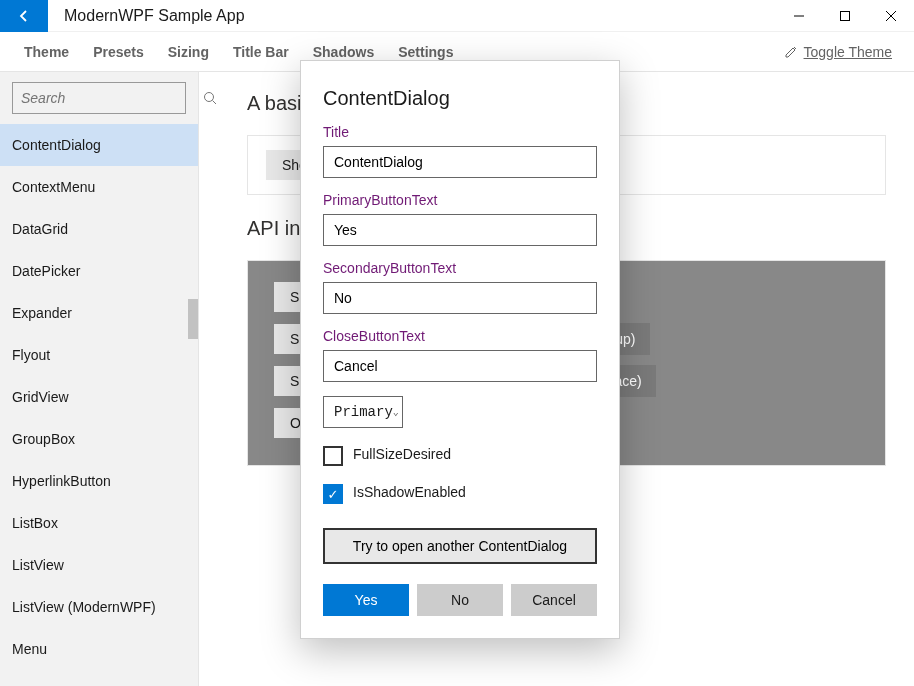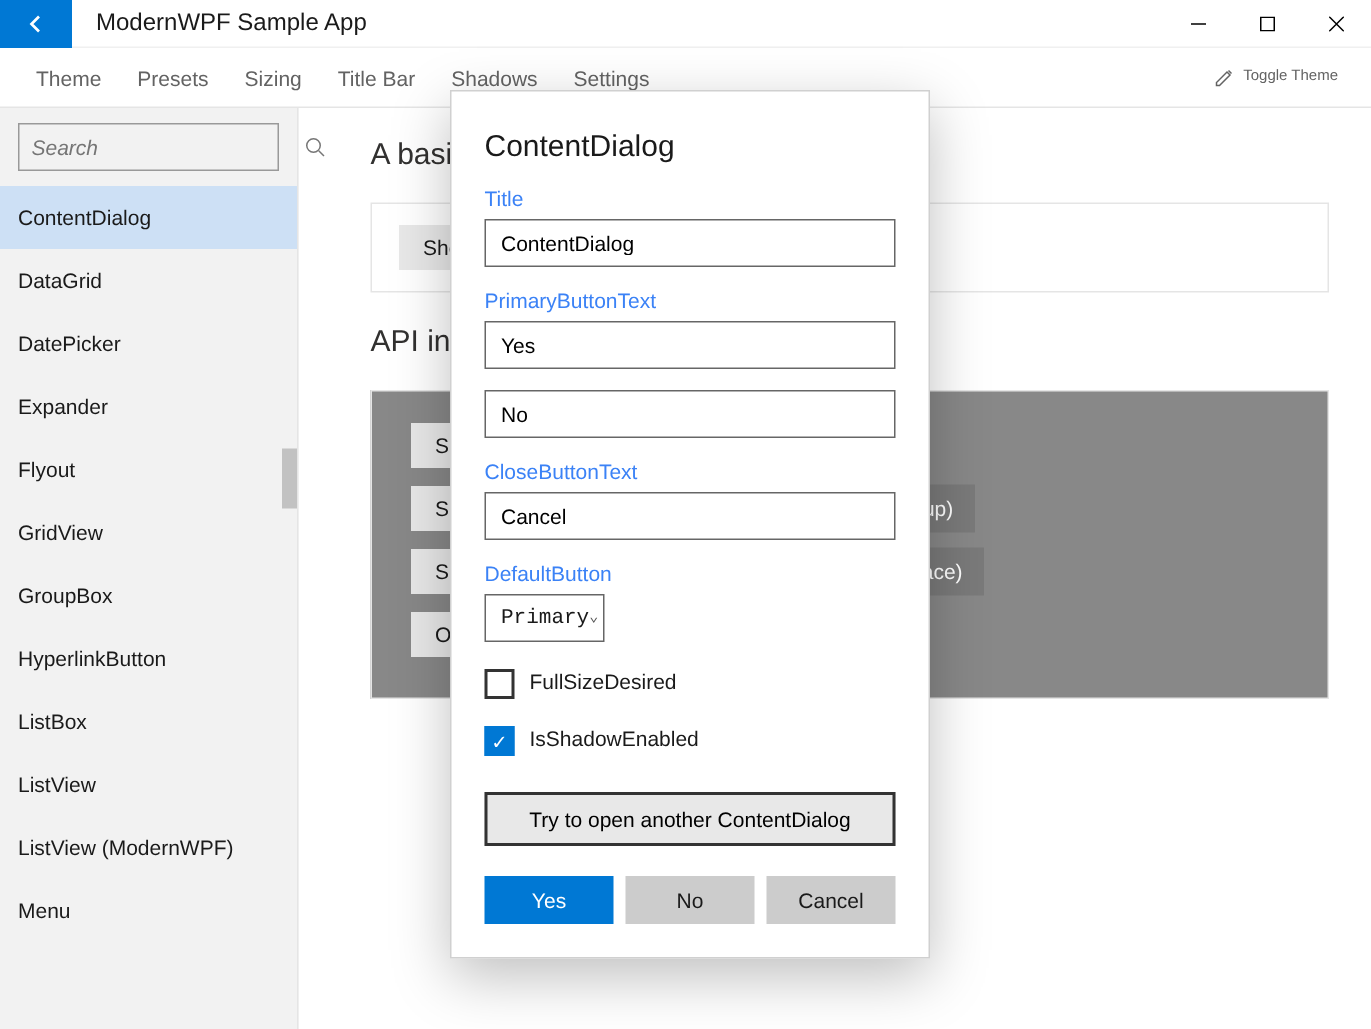--- a/index.html
+++ b/index.html
@@ -52,29 +52,31 @@
       height: 40px;
       display: flex;
       align-items: center;
       padding: 0 12px;
       border-bottom: 1px solid #e5e5e5;
     }
     .menu-item {
       padding: 6px 12px;
       font-size: 14px;
       color: #636363;
+      font-weight: bold;
     }
     .toggle-theme {
       margin-left: auto;
       display: flex;
-      align-items: flex-start;
+      align-items: center;
       gap: 6px;
       color: #636363;
-      font-size: 10px;
+      font-size: 14px;
       padding: 6px 10px;
+      text-decoration: underline;
     }
     
     .body-area {
       display: flex;
       height: calc(100% - 72px);
       gap: 20px;
     }
     .sidebar {
       width: 199px;
       background: #f2f2f2;
@@ -192,21 +194,21 @@
     }
     .dialog-title {
       font-size: 20px;
       font-weight: 400;
       margin-bottom: 14px;
       color: #1a1a1a;
     }
     .field-label {
       font-size: 14px;
       margin-bottom: 6px;
-      color: #3b82f6;
+      color: #701a75;
     }
     .text-input {
       width: 100%;
       height: 32px;
       border: 1px solid #666;
       padding: 0 10px;
       font-size: 14px;
       font-family: inherit;
       margin-bottom: 14px;
     }
@@ -319,20 +321,21 @@
       <span class="search-icon">
         <svg width="14" height="14" viewBox="0 0 14 14">
             <circle cx="6" cy="6" r="4.5" stroke="#767676" fill="none"></circle>
             <line x1="9.5" y1="9.5" x2="13" y2="13" stroke="#767676"></line>
           </svg>
       </span>
     </div>
     <div class="nav-list">
       <span class="nav-scroll-up">︿</span>
       <div class="nav-item selected">ContentDialog</div>
+      <div class="nav-item">ContextMenu</div>
       <div class="nav-item">DataGrid</div>
       <div class="nav-item">DatePicker</div>
       <div class="nav-item">Expander</div>
       <div class="nav-item">Flyout</div>
       <div class="nav-item">GridView</div>
       <div class="nav-item">GroupBox</div>
       <div class="nav-item">HyperlinkButton</div>
       <div class="nav-item">ListBox</div>
       <div class="nav-item">ListView</div>
       <div class="nav-item">ListView (ModernWPF)</div>
@@ -370,26 +373,26 @@
 
 <div class="dialog-overlay">
   <div class="dialog-title">ContentDialog</div>
 
   <div class="field-label">Title</div>
   <input class="text-input" value="ContentDialog" style="">
 
   <div class="field-label">PrimaryButtonText</div>
   <input class="text-input" value="Yes" style="">
 
+  <div class="field-label">SecondaryButtonText</div>
   <input class="text-input" value="No" style="">
 
   <div class="field-label">CloseButtonText</div>
   <input class="text-input" value="Cancel" style="">
 
-  <div class="field-label">DefaultButton</div>
   <div class="combo">
     <span>Primary</span>
     <span class="chev">⌄</span>
   </div>
 
   <div class="chk-row">
     <div class="chk"></div>
     <span>FullSizeDesired</span>
   </div>
   <div class="chk-row">

